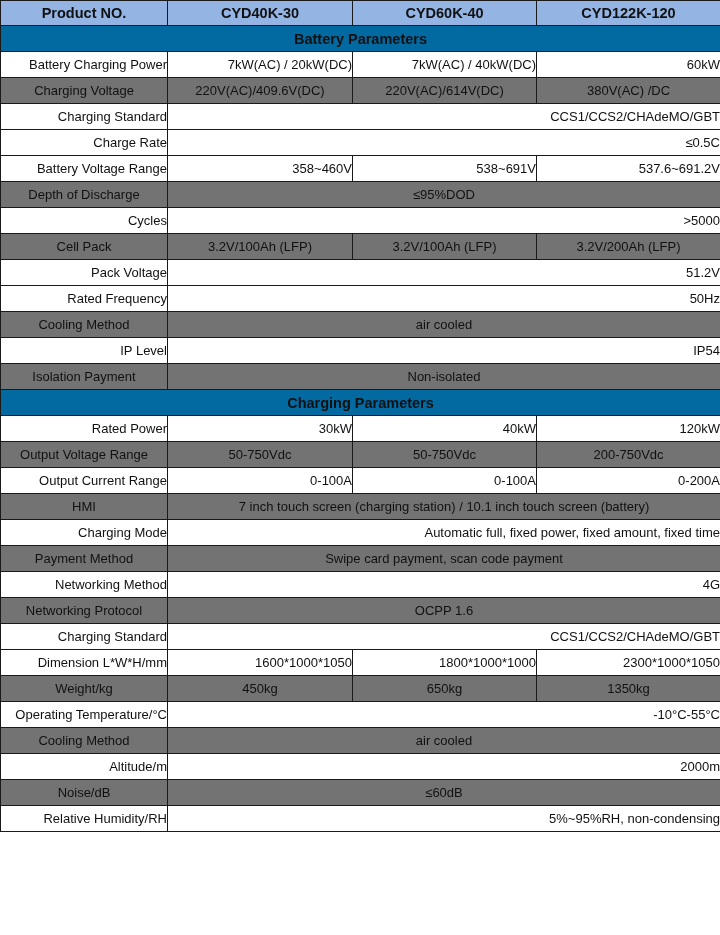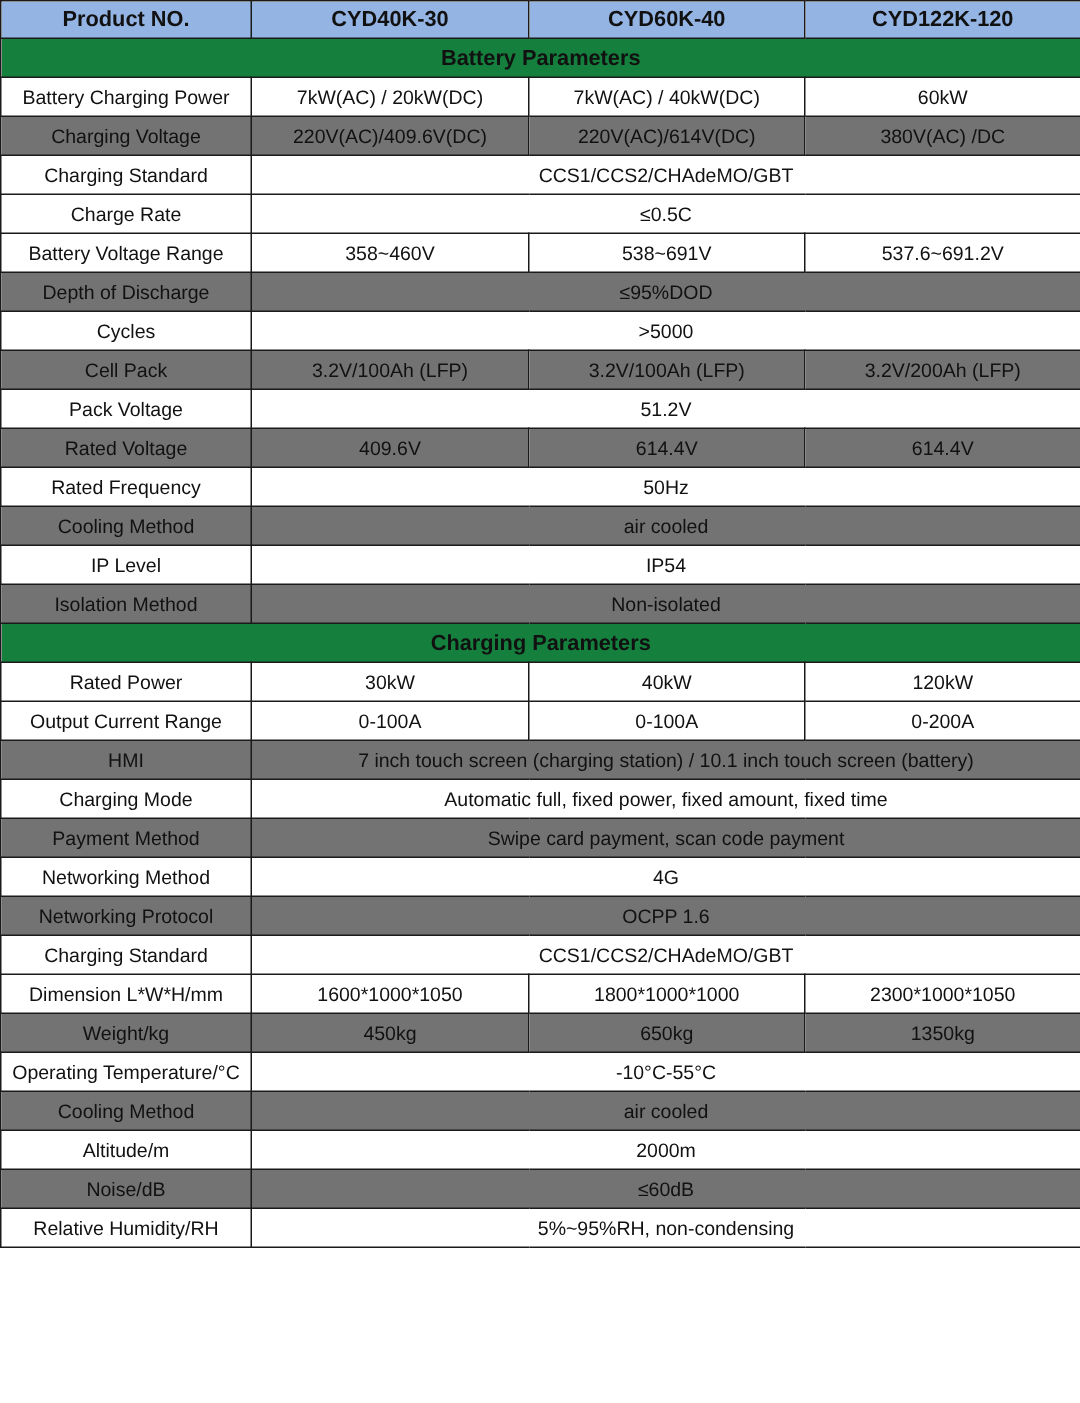--- a/index.html
+++ b/index.html
@@ -1,22 +1,22 @@
 <!DOCTYPE html>
 <html><head>
 <meta charset="utf-8">
 <style>
   html, body { margin:0; padding:0; background:#fff; }
   body { width:720px; height:935px; overflow:hidden; font-family:"Liberation Sans", sans-serif; }
   table { border-collapse:collapse; width:720px; table-layout:fixed; }
   td { border:1px solid #1a1a1a; height:25px; padding:0; text-align:center; font-size:13px; color:#111; white-space:nowrap; overflow:hidden; }
   tr.hdr td { background:#94b4e3; font-weight:bold; font-size:14.5px; height:24px; }
-  tr.sec td { background:#15803d; font-weight:bold; font-size:14.5px; }
+  tr.sec td { background:#0369a1; font-weight:bold; font-size:14.5px; }
   tr.alt td { background:#737373; }
-  tr.wht td { background:#ffffff; }
+  tr.wht td { background:#ffffff;text-align:right; }
   col.c0 { width:167px; } col.c1 { width:185px; } col.c2 { width:184px; } col.c3 { width:184px; }
 </style>
 </head>
 <body>
 
 <table>
   <colgroup>
       <col class="c0">
       <col class="c1">
       <col class="c2">
@@ -69,50 +69,50 @@
       <tr class="alt">
         <td>Cell Pack</td>
         <td>3.2V/100Ah (LFP)</td>
         <td>3.2V/100Ah (LFP)</td>
         <td>3.2V/200Ah (LFP)</td>
       </tr>
       <tr class="wht">
         <td>Pack Voltage</td>
         <td colspan="3">51.2V</td>
       </tr>
-      <tr class="alt">
-        <td>Rated Voltage</td>
-        <td>409.6V</td>
-        <td>614.4V</td>
-        <td>614.4V</td>
-      </tr>
       <tr class="wht">
         <td>Rated Frequency</td>
         <td colspan="3">50Hz</td>
       </tr>
       <tr class="alt">
         <td>Cooling Method</td>
         <td colspan="3">air cooled</td>
       </tr>
       <tr class="wht">
         <td>IP Level</td>
         <td colspan="3">IP54</td>
       </tr>
       <tr class="alt">
-        <td>Isolation Method</td>
+        <td>Isolation Payment</td>
         <td colspan="3">Non-isolated</td>
       </tr>
       <tr class="sec">
         <td colspan="4">Charging Parameters</td>
       </tr>
       <tr class="wht">
         <td>Rated Power</td>
         <td>30kW</td>
         <td>40kW</td>
         <td>120kW</td>
+      </tr>
+      <tr class="alt">
+        <td>Output Voltage Range</td>
+        <td>50-750Vdc</td>
+        <td>50-750Vdc</td>
+        <td>200-750Vdc</td>
       </tr>
       <tr class="wht">
         <td>Output Current Range</td>
         <td>0-100A</td>
         <td>0-100A</td>
         <td>0-200A</td>
       </tr>
       <tr class="alt">
         <td>HMI</td>
         <td colspan="3">7 inch touch screen (charging station) / 10.1 inch touch screen (battery)</td>

